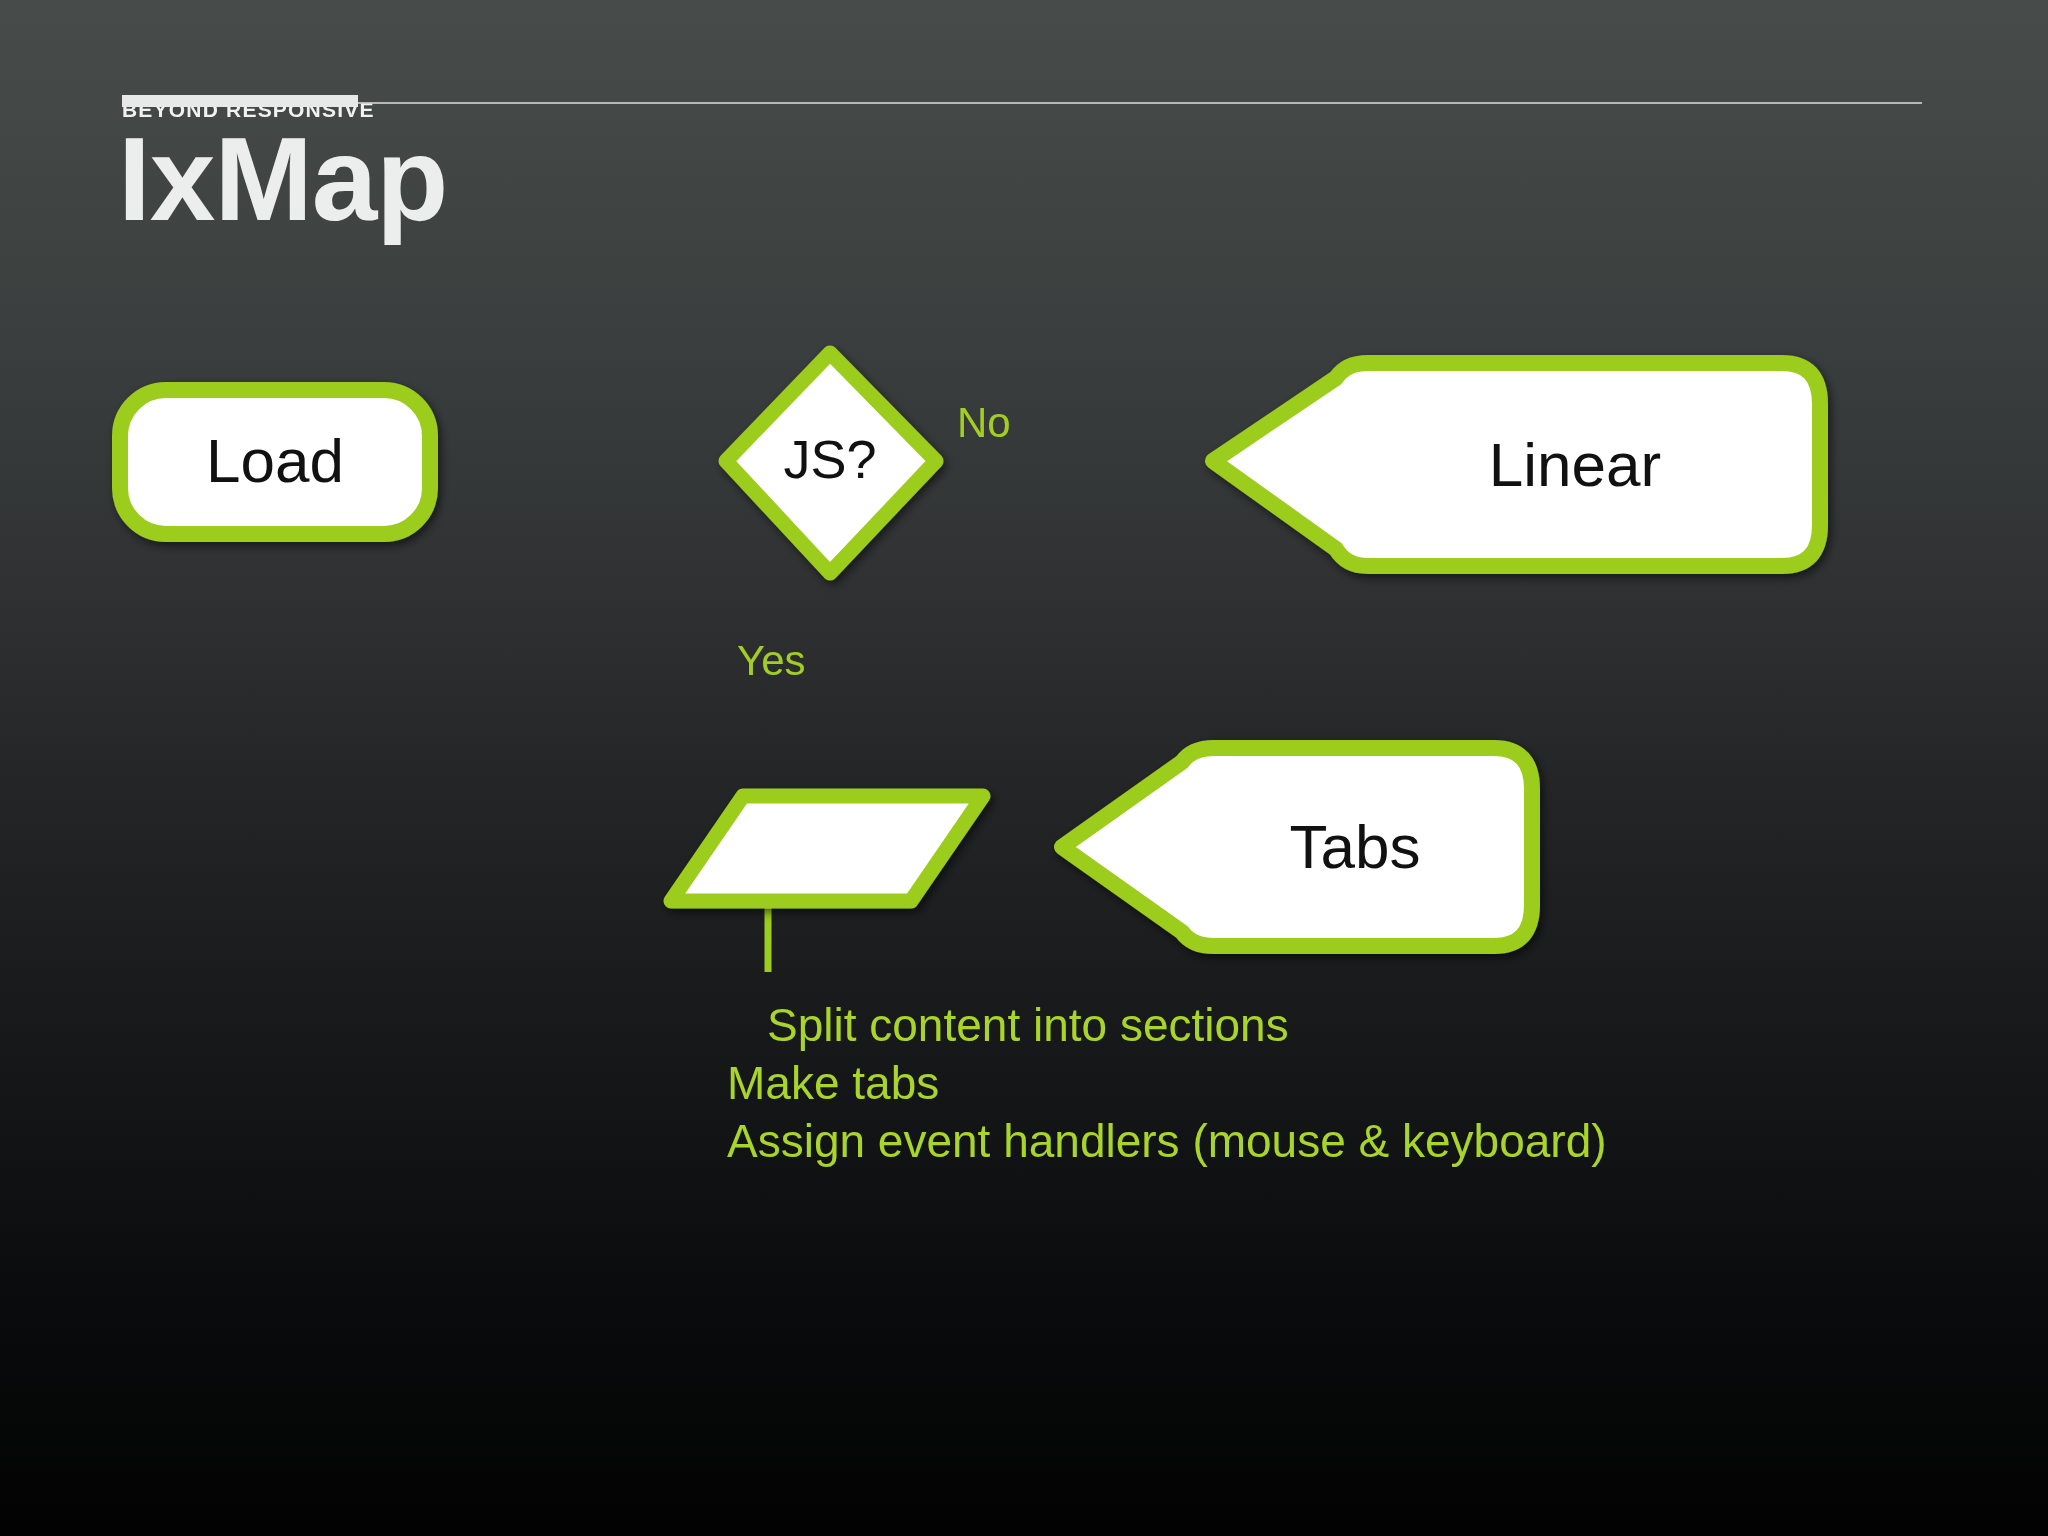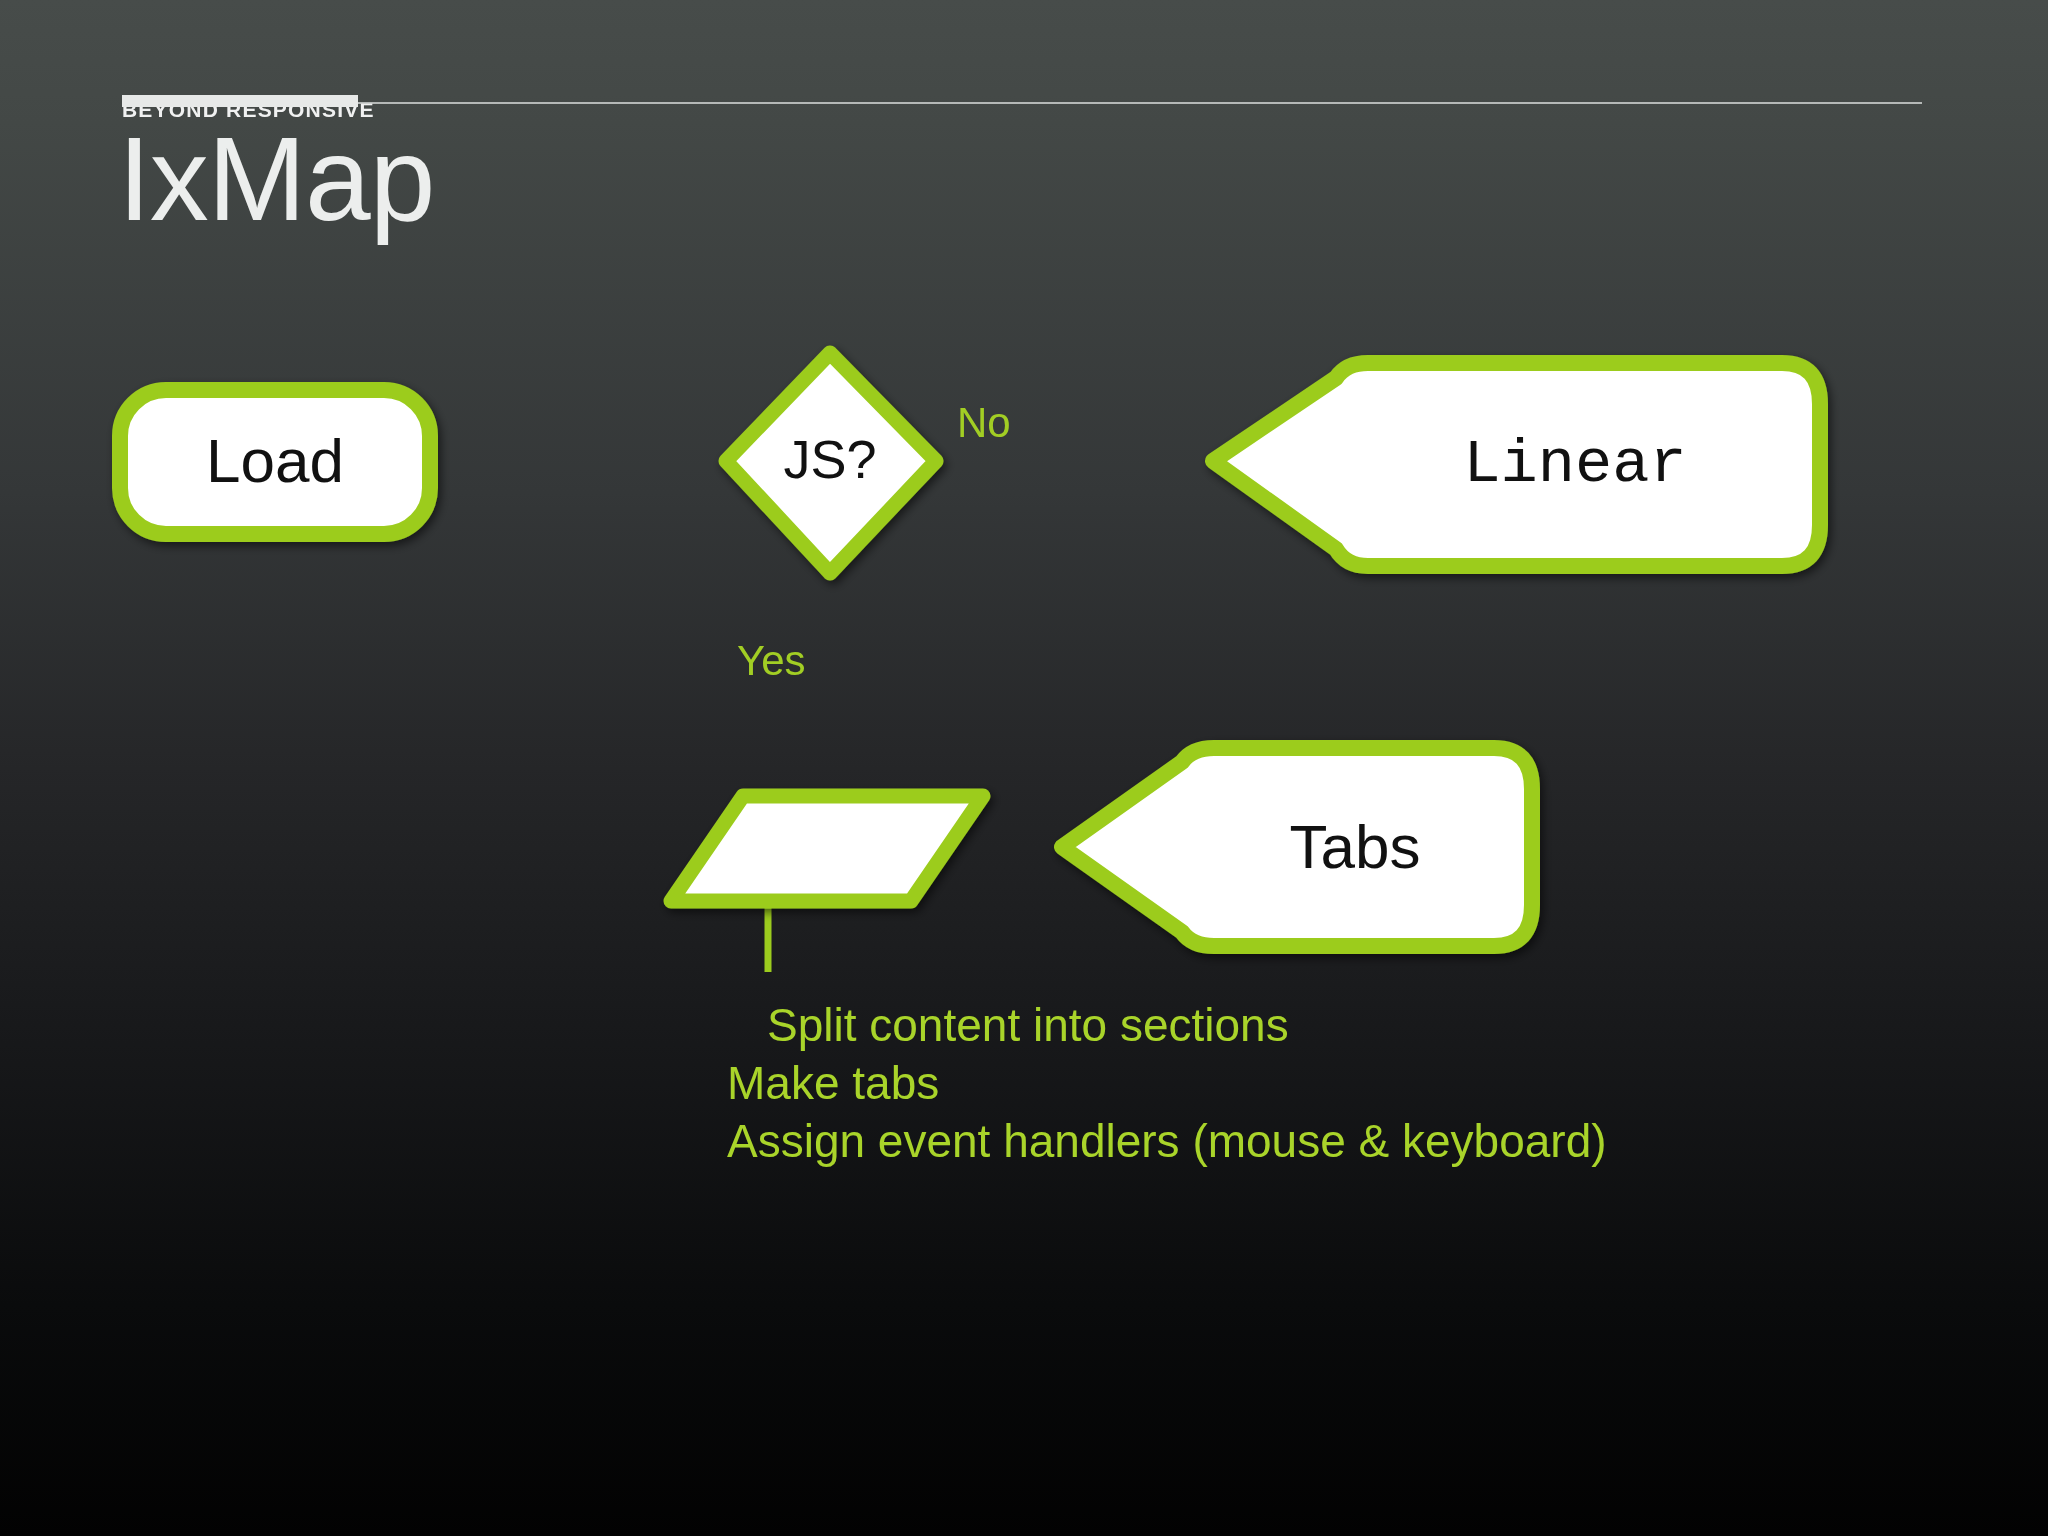--- a/index.html
+++ b/index.html
@@ -21,21 +21,21 @@
   #rule-thin{
     position:absolute;left:122px;top:102px;width:1800px;height:2px;
     background:#c9cdcb;opacity:.85;
   }
   #rule-thick{
     position:absolute;left:122px;top:95px;width:236px;height:12px;
     background:#e7e9e8;
   }
   #title{
     position:absolute;left:118px;top:120px;
-    font-size:118px;font-weight:normal;line-height:1;
+    font-size:118px;font-weight:bold;line-height:1;
     color:#eceeed;letter-spacing:-1px;
   }
   
   #flow{position:absolute;left:0;top:0;width:2048px;height:1536px;}
   .node-label{
     position:absolute;color:#111;font-size:62px;line-height:1;
     white-space:nowrap;text-align:center;
   }
   .edge-label{
     position:absolute;color:#a2ce24;font-size:42px;line-height:1;
@@ -122,21 +122,21 @@
                L 1214 946
                Q 1192 946 1182 932
                Z" fill="#ffffff" stroke="#9ccc1e" stroke-width="16" stroke-linejoin="round"></path>
     </g>
   </svg>
 
   <div class="node-label" style="left:120px;top:430px;width:310px;">Load</div>
 
   <div class="node-label" style="left:730px;top:432px;width:200px;font-size:54px;">JS?</div>
 
-  <div class="node-label" style="left:1340px;top:434px;width:470px;font-family:Liberation Mono, monospace;">Linear</div>
+  <div class="node-label" style="left:1340px;top:434px;width:470px;">Linear</div>
 
   <div class="node-label" style="left:1190px;top:816px;width:330px;">Tabs</div>
 
   <div class="edge-label" style="left:957px;top:402px;">No</div>
 
   <div class="edge-label" style="left:737px;top:640px;">Yes</div>
 
   <div class="annot" style="left:727px;top:995px;margin-left:40px;">Split content into sections</div>
   <div class="annot" style="left:727px;top:1053px;">Make tabs</div>
   <div class="annot" style="left:727px;top:1111px;">Assign event handlers (mouse &amp; keyboard)</div>

